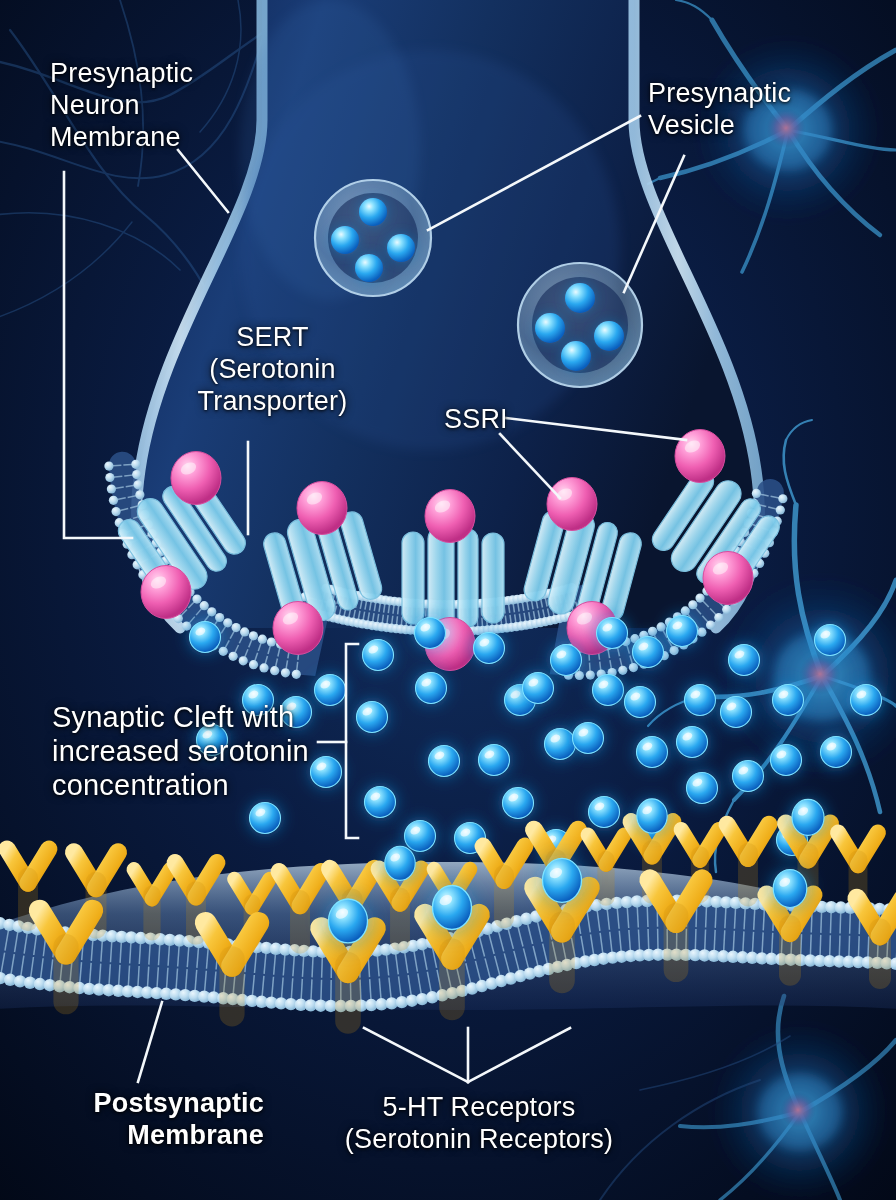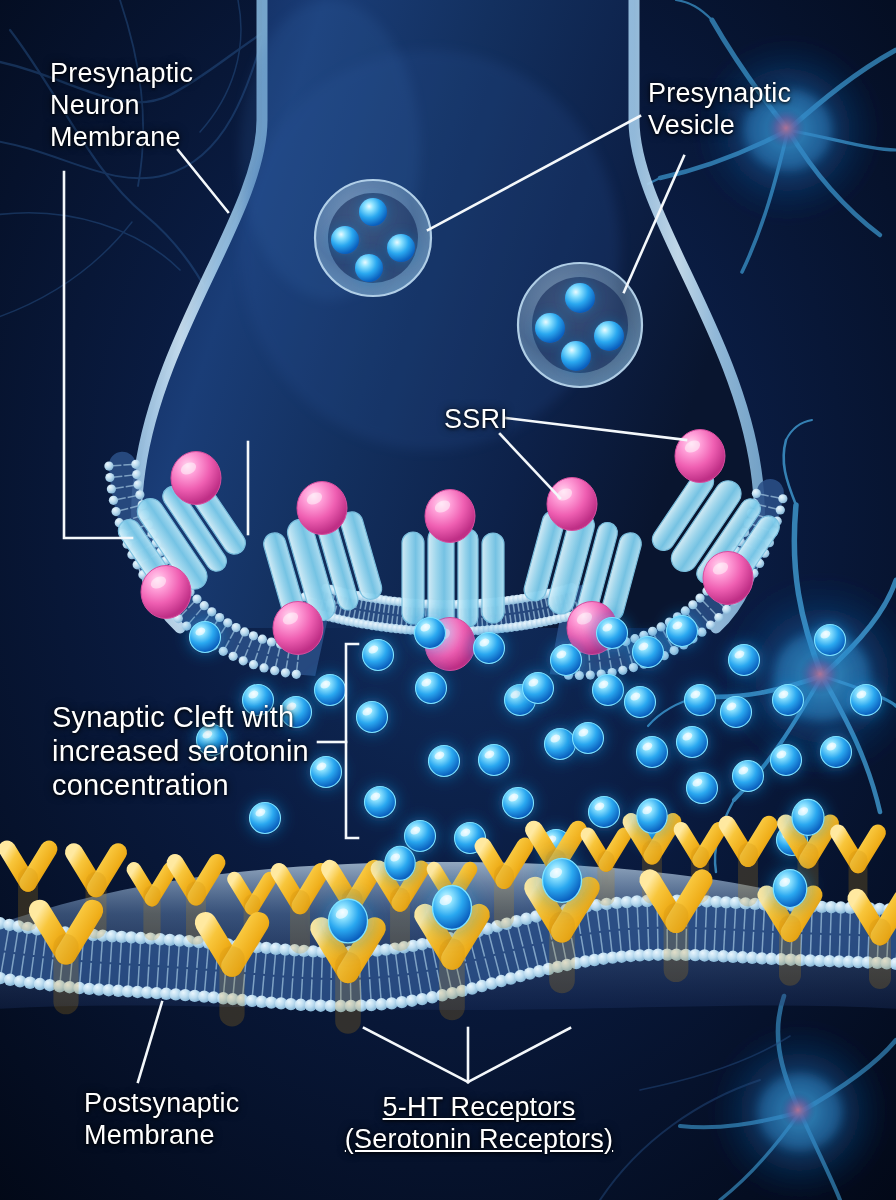--- a/index.html
+++ b/index.html
@@ -26,22 +26,22 @@
     line-height:1.18;
     letter-spacing:.2px;
     white-space:pre-line;
     pointer-events:none;
   }
   #lbl-presyn-membrane{left:50px;top:58px;font-size:27px;text-align:left;}
   #lbl-presyn-vesicle{left:648px;top:78px;font-size:27px;text-align:left;}
   #lbl-sert{left:155px;top:322px;font-size:27px;text-align:center;width:235px;}
   #lbl-ssri{left:444px;top:404px;font-size:27px;text-align:left;}
   #lbl-cleft{left:52px;top:700px;font-size:29px;text-align:left;}
-  #lbl-postsyn{left:84px;top:1088px;font-size:27px;text-align:left;width:180px;}
-  #lbl-5ht{left:334px;top:1092px;font-size:27px;text-align:center;width:290px;text-decoration:underline;}
+  #lbl-postsyn{left:84px;top:1088px;font-size:27px;text-align:right;width:180px;font-weight:bold;}
+  #lbl-5ht{left:334px;top:1092px;font-size:27px;text-align:center;width:290px;}
 </style>
 </head>
 <body>
 
 <div id="stage">
 
   <svg class="layer" id="bg-layer" viewBox="0 0 896 1200">
     <defs>
       <radialGradient id="bgGrad" cx="50%" cy="42%" r="78%">
         <stop offset="0%" stop-color="#123163"></stop>
@@ -1522,20 +1522,23 @@
       <path d="M468,1028 L468,1082"></path>
       <path d="M570,1028 L468,1082"></path>
     </g>
   </svg>
 
   <div class="lbl" id="lbl-presyn-membrane">Presynaptic
 Neuron
 Membrane</div>
   <div class="lbl" id="lbl-presyn-vesicle">Presynaptic
 Vesicle</div>
+  <div class="lbl" id="lbl-sert">SERT
+(Serotonin
+Transporter)</div>
   <div class="lbl" id="lbl-ssri">SSRI</div>
   <div class="lbl" id="lbl-cleft">Synaptic Cleft with
 increased serotonin
 concentration</div>
   <div class="lbl" id="lbl-postsyn">Postsynaptic
 Membrane</div>
   <div class="lbl" id="lbl-5ht">5-HT Receptors
 (Serotonin Receptors)</div>
 
 </div>

